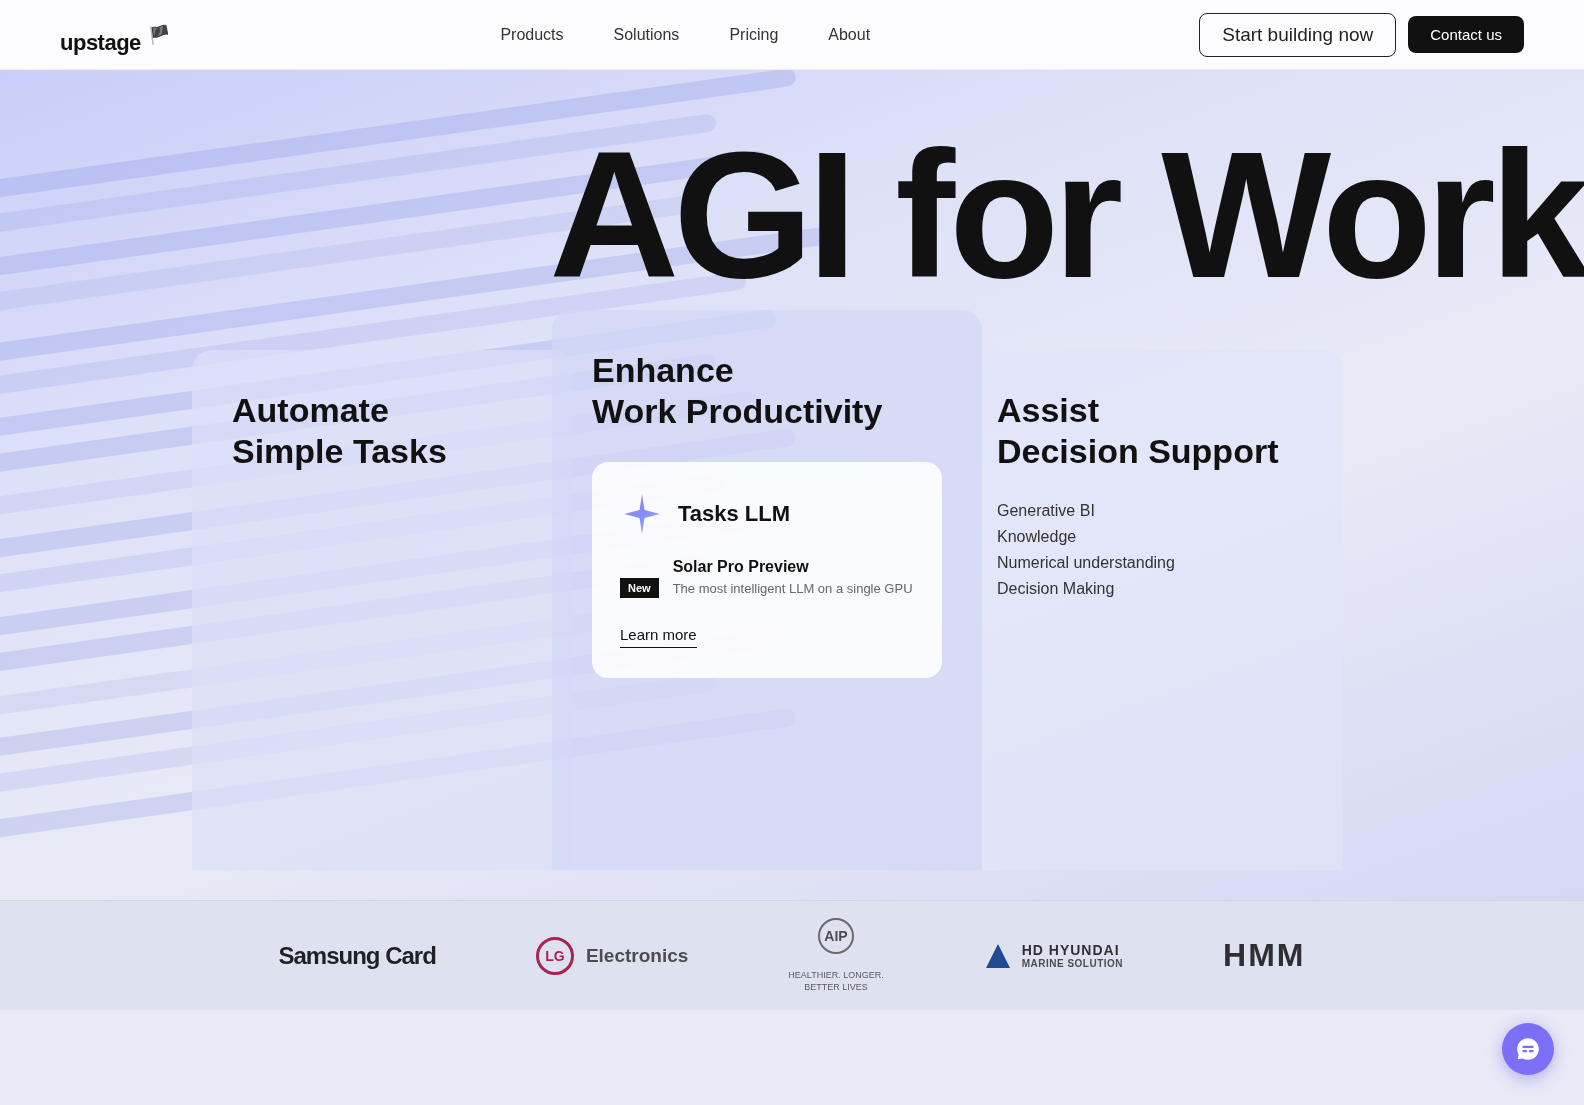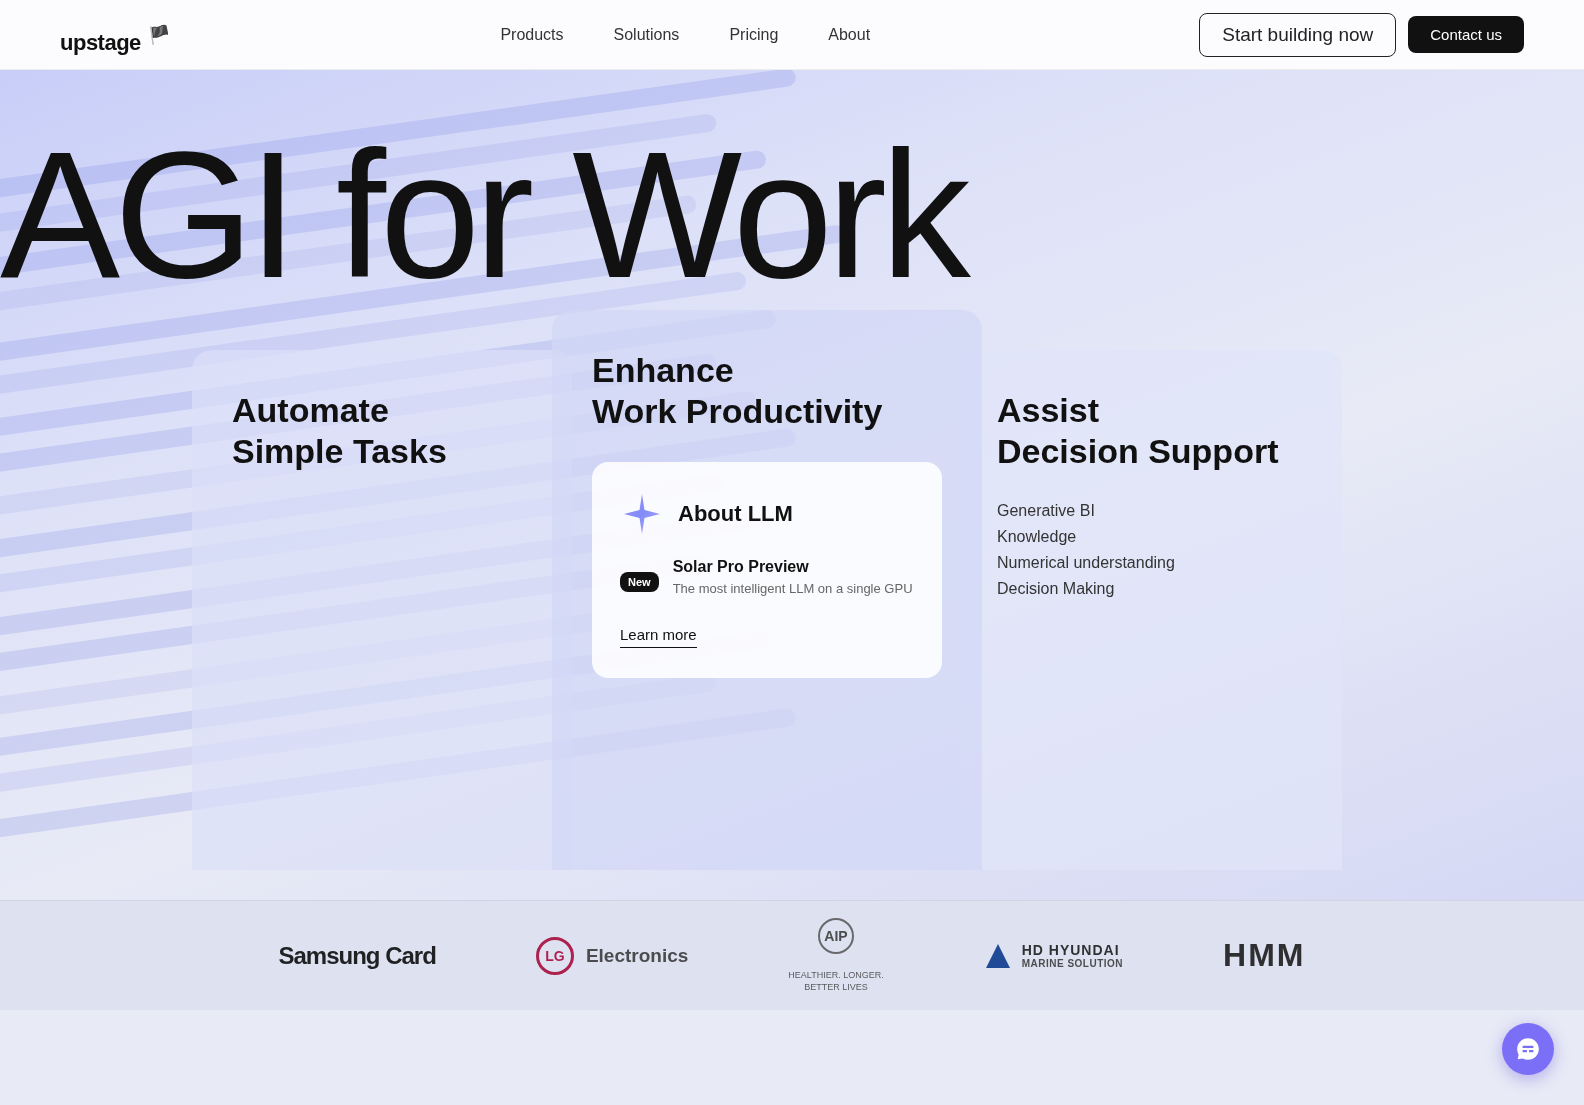--- a/index.html
+++ b/index.html
@@ -134,24 +134,24 @@
     .stripe-right:nth-child(9)  { top: 380px; width: 680px; transform: rotate(-8deg); }
     .stripe-right:nth-child(10) { top: 420px; width: 700px; transform: rotate(-8deg); }
     .stripe-right:nth-child(11) { top: 460px; width: 650px; transform: rotate(-8deg); background: rgba(100,110,220,0.12); }
     .stripe-right:nth-child(12) { top: 500px; width: 670px; transform: rotate(-8deg); }
 
     
     .hero-title {
       position: absolute;
       top: 55px;
       left: 0;
-      right: 8px;
-      text-align: left;
+      right: 0;
+      text-align: right;
       font-size: 180px;
-      font-weight: 400;
+      font-weight: 700;
       color: #111;
       letter-spacing: -6px;
       line-height: 1;
       white-space: nowrap;
       z-index: 5;
       pointer-events: none;
     }
 
     
     .cards-container {
@@ -281,23 +281,23 @@
       display: flex;
       align-items: flex-start;
       gap: 14px;
     }
     .new-badge {
       background: #111;
       color: #fff;
       font-size: 11px;
       font-weight: 700;
       padding: 4px 8px;
-      border-radius: 8px;
+      border-radius: 0;
       flex-shrink: 0;
-      margin-top: 14px;
+      margin-top: 20px;
     }
     .solar-product-info {}
     .solar-product-name {
       font-size: 16px;
       font-weight: 700;
       color: #111;
       margin-bottom: 4px;
     }
     .solar-product-desc {
       font-size: 13px;
@@ -471,21 +471,21 @@
               <defs>
                 <linearGradient id="starGrad" x1="0" y1="0" x2="44" y2="44" gradientUnits="userSpaceOnUse">
                   <stop offset="0%" stop-color="#a78bfa"></stop>
                   <stop offset="50%" stop-color="#818cf8"></stop>
                   <stop offset="100%" stop-color="#c4b5fd"></stop>
                 </linearGradient>
               </defs>
               <path d="M22 2 L24.5 18 L40 22 L24.5 26 L22 42 L19.5 26 L4 22 L19.5 18 Z" fill="url(#starGrad)"></path>
             </svg>
           </div>
-          <span class="solar-title">About LLM</span>
+          <span class="solar-title">Tasks LLM</span>
         </div>
         <div class="solar-product-row">
           <span class="new-badge">New</span>
           <div class="solar-product-info">
             <div class="solar-product-name">Solar Pro Preview</div>
             <div class="solar-product-desc">The most intelligent LLM on a single GPU</div>
           </div>
         </div>
         <a class="learn-more-link">Learn more</a>
       </div>

